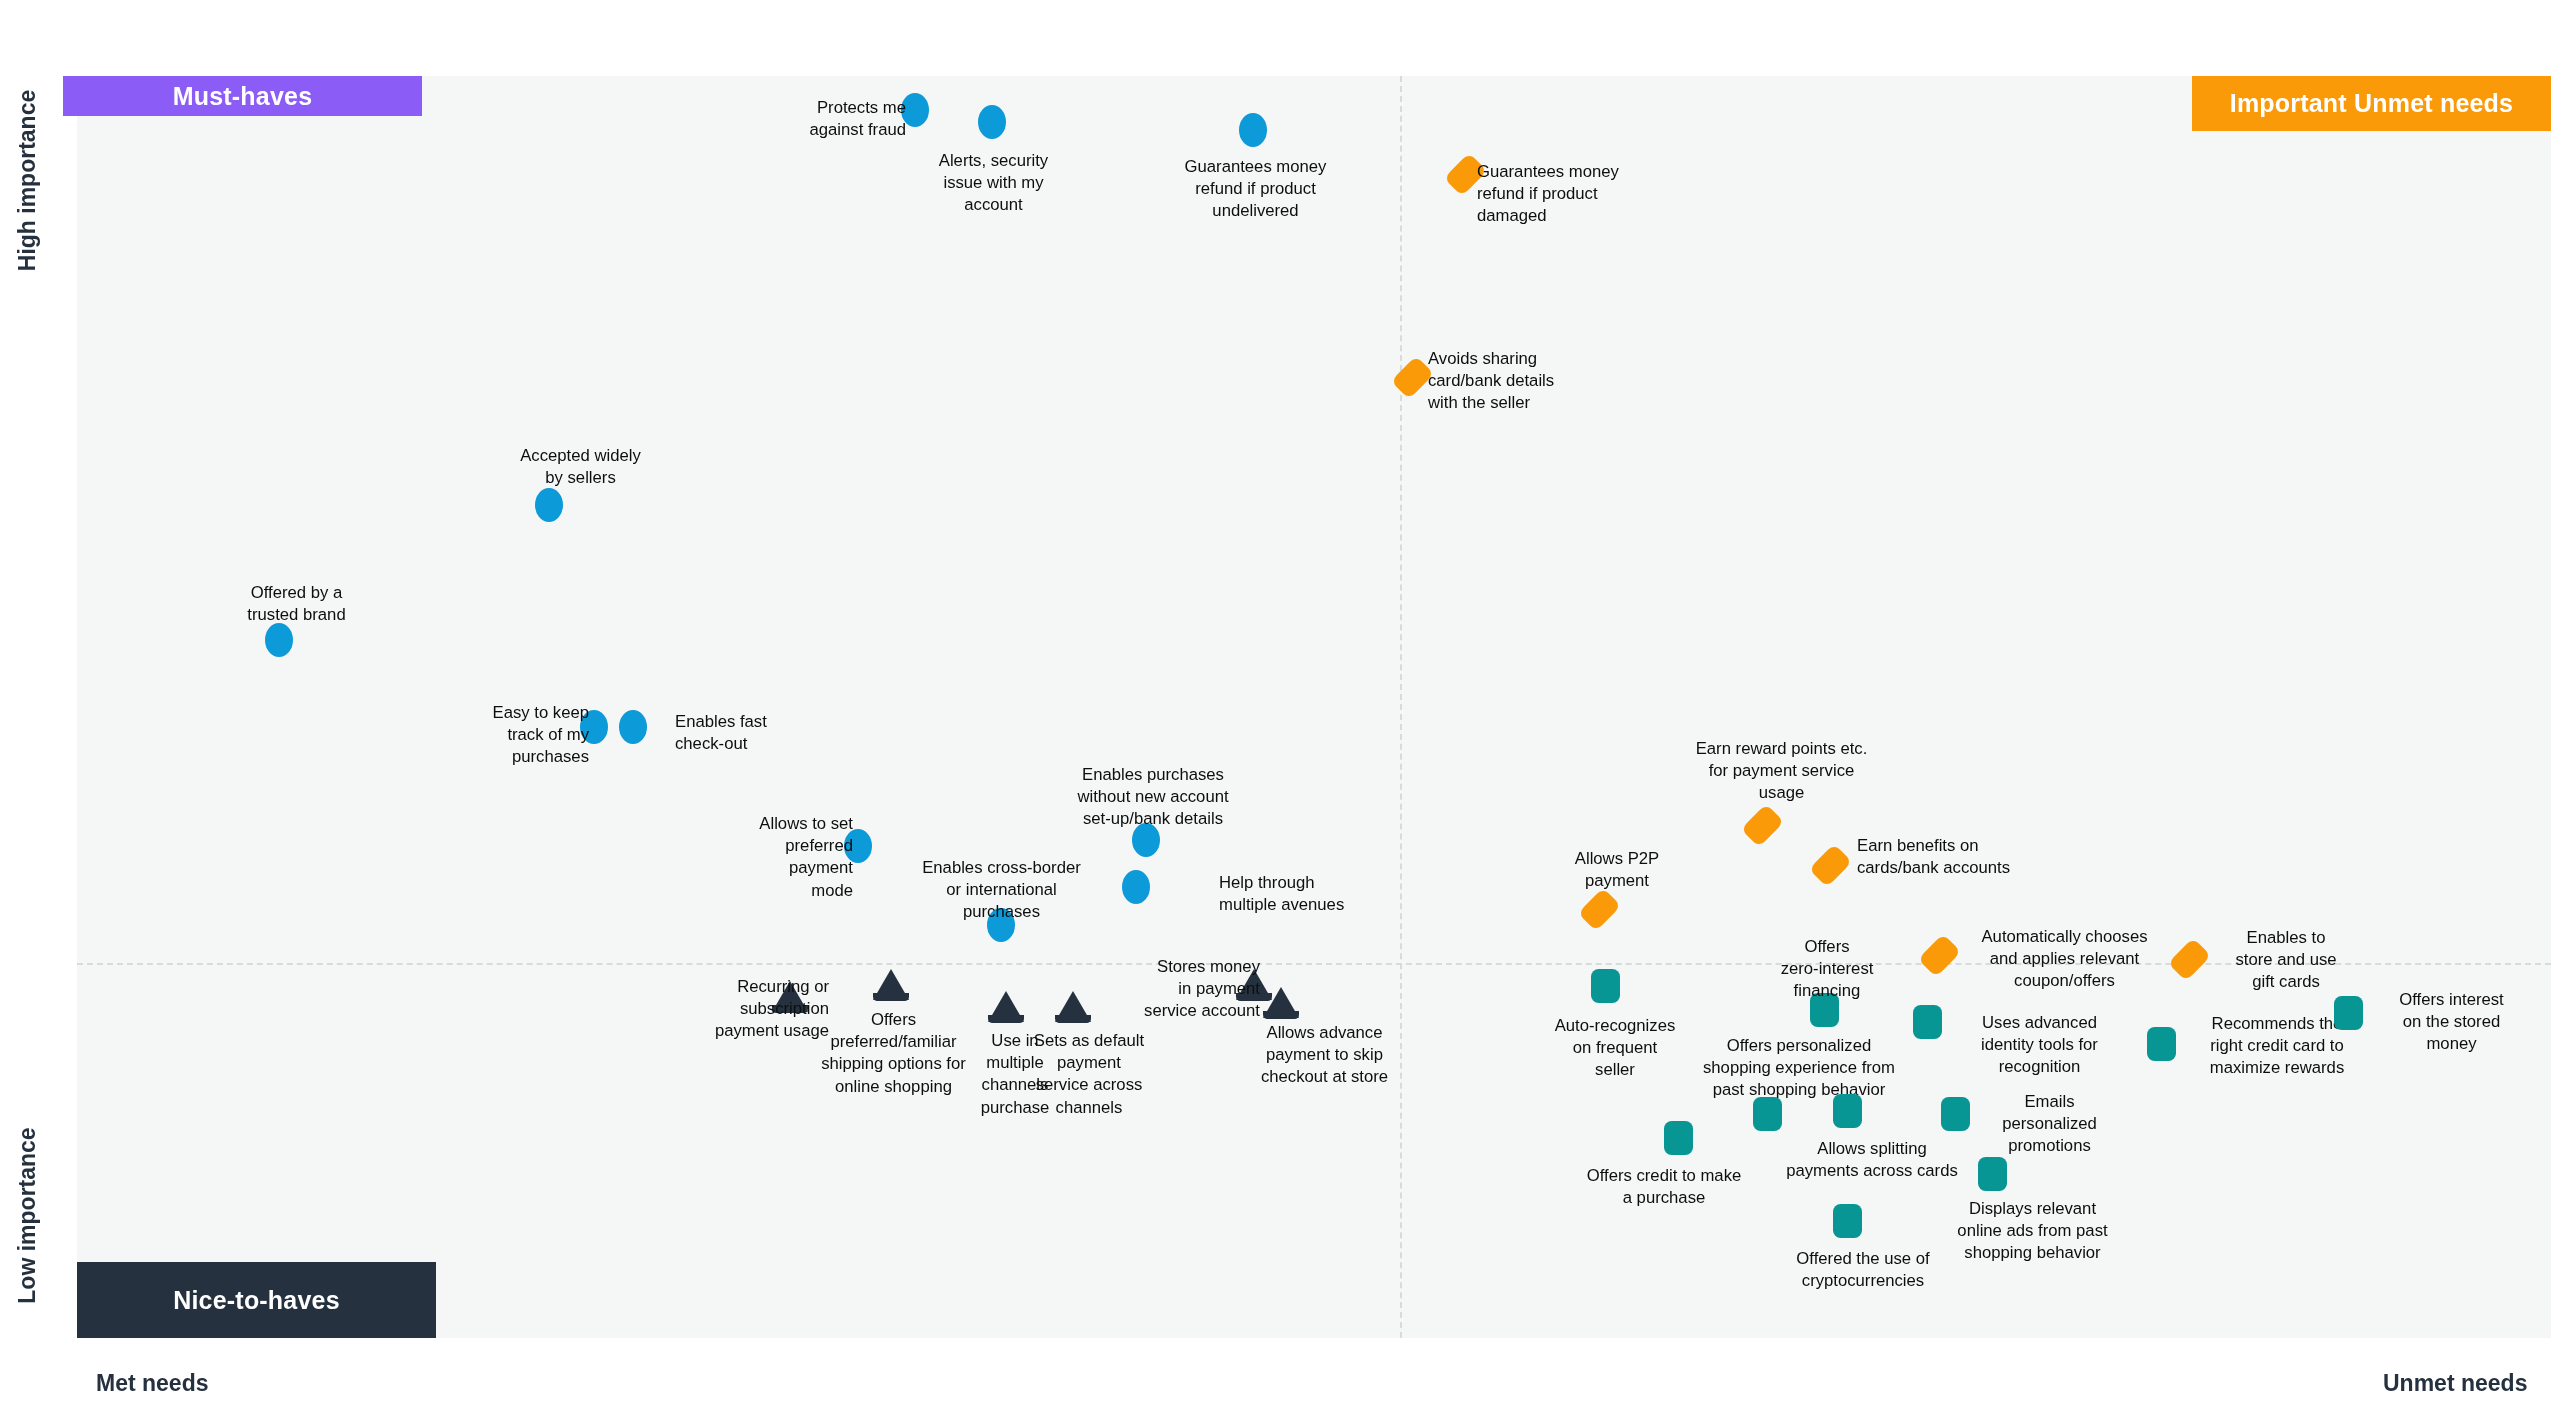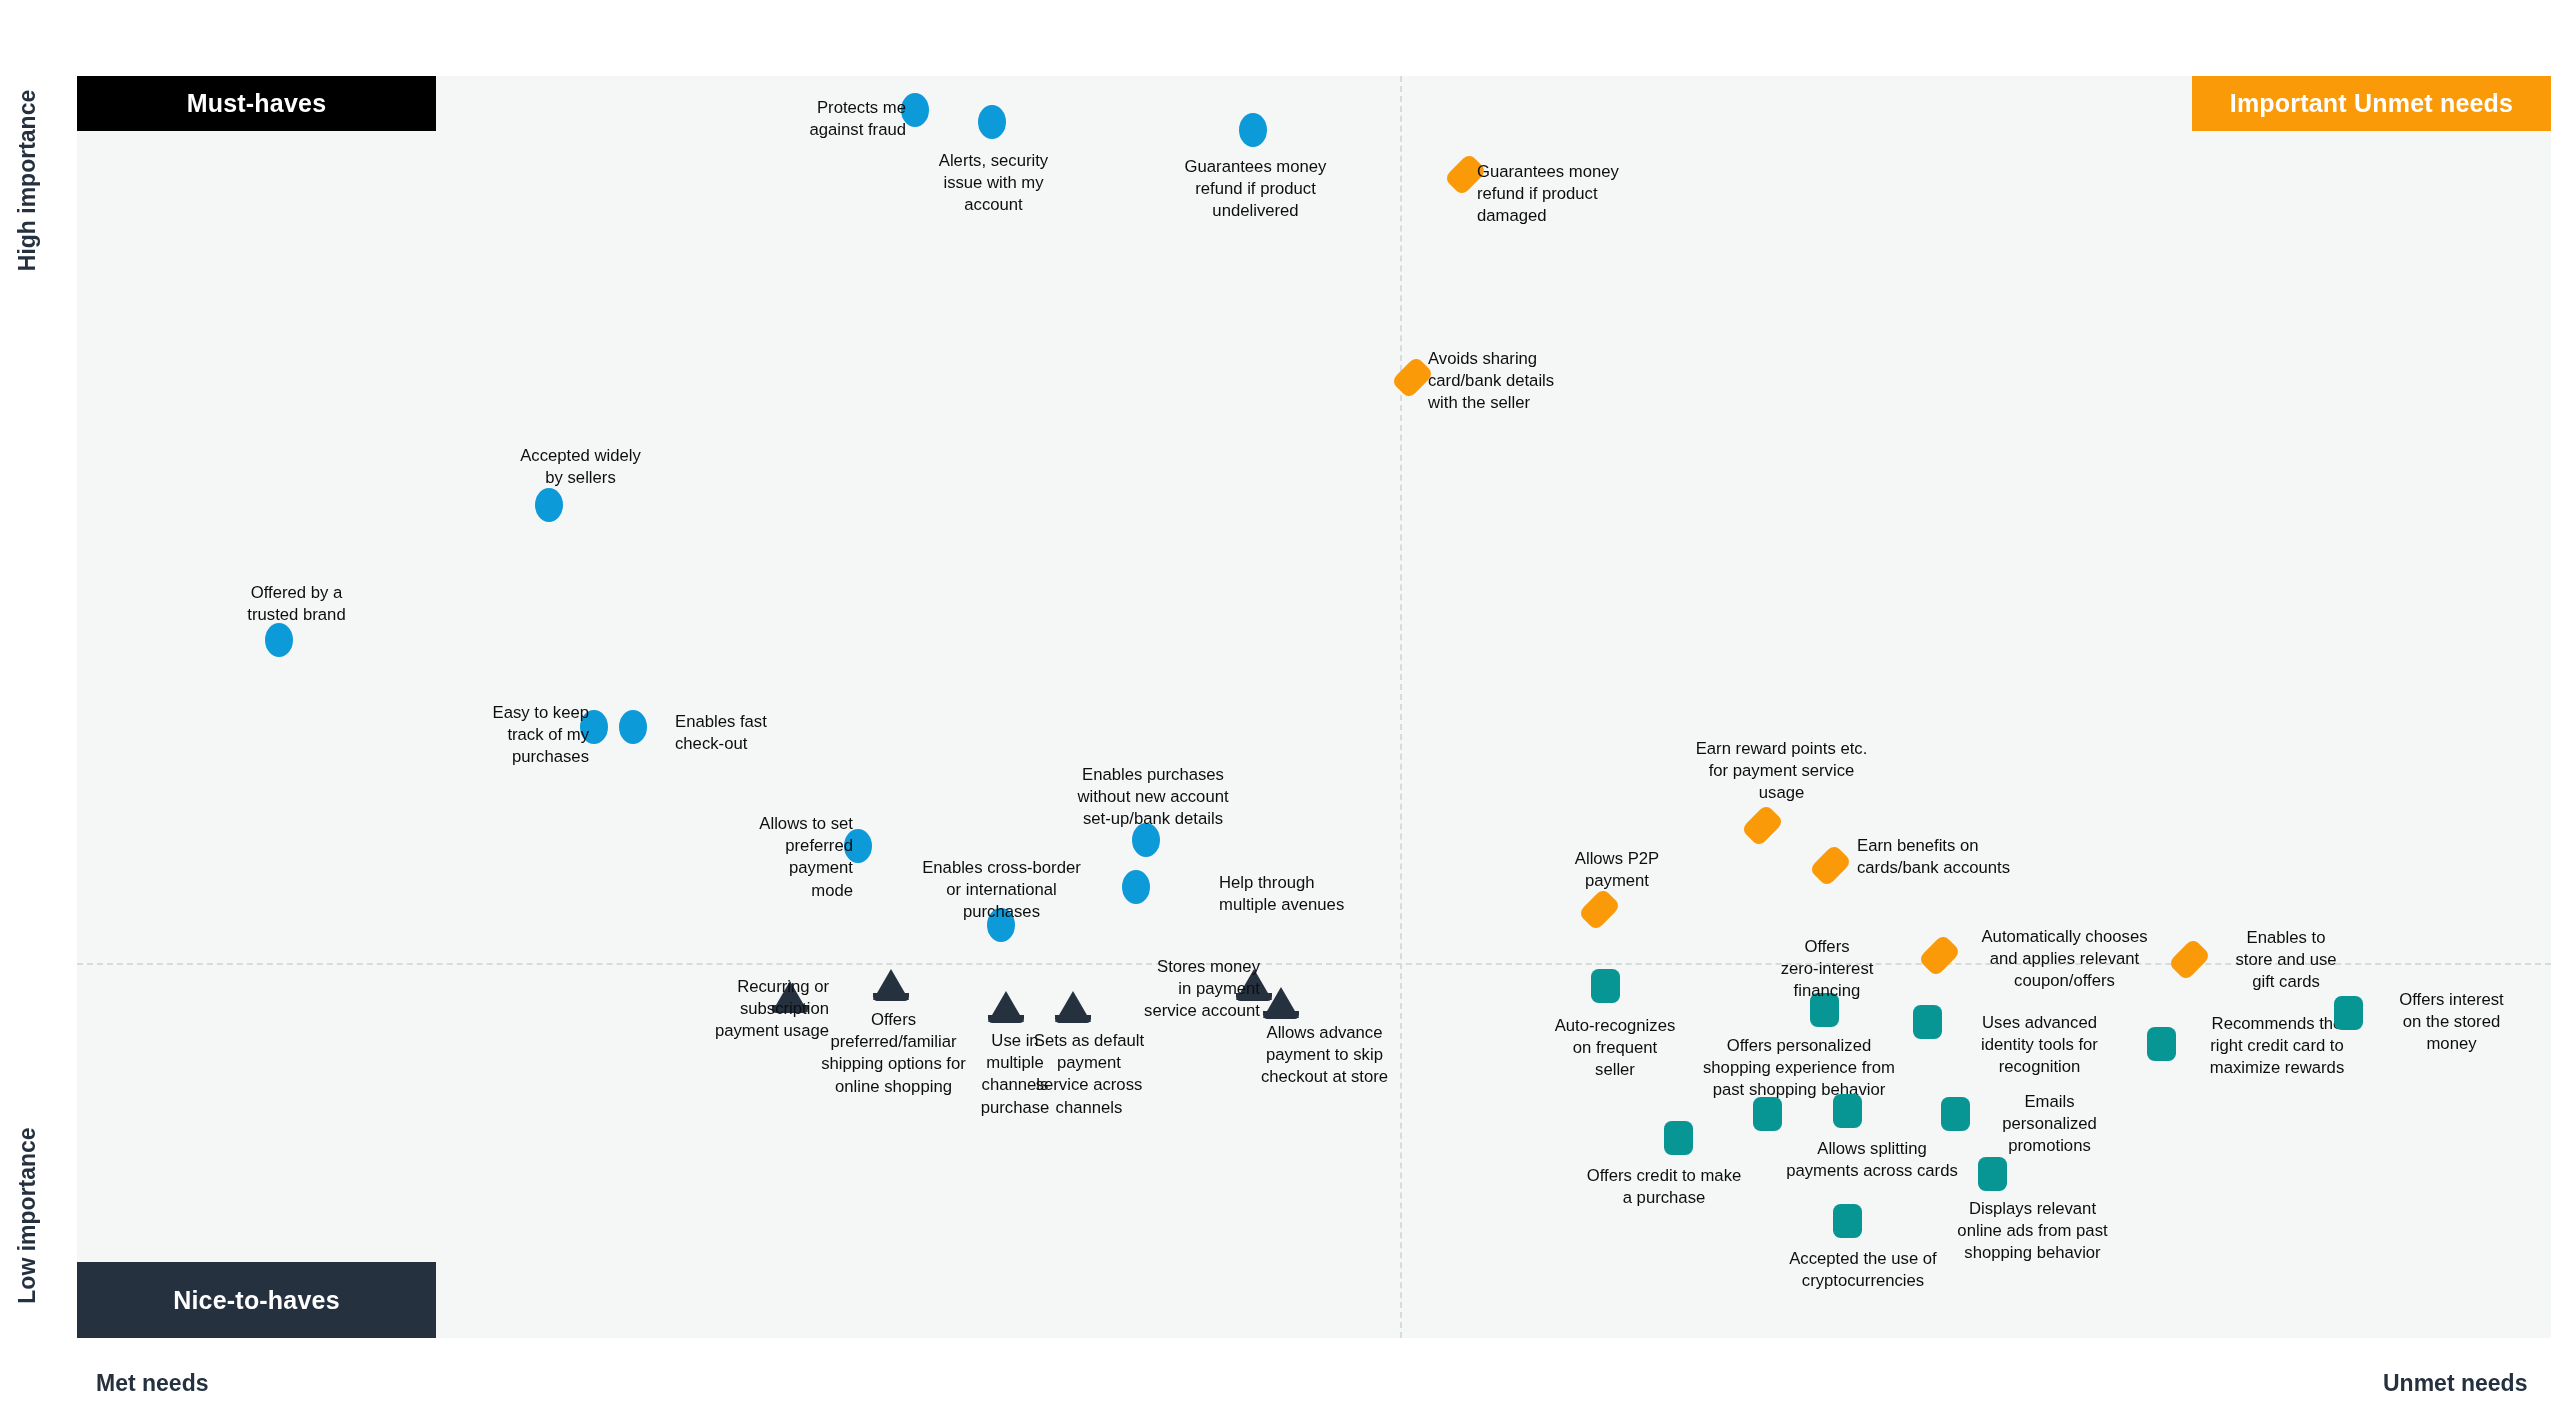--- a/index.html
+++ b/index.html
@@ -13,21 +13,21 @@
 
   
   .divider-v{position:absolute;left:1400px;top:76px;width:0;height:1262px;
              border-left:2.6px dashed #d7dbda;}
   .divider-h{position:absolute;left:77px;top:963px;width:2474px;height:0;
              border-top:2.6px dashed #d7dbda;}
 
   
   .qbox{position:absolute;display:flex;align-items:center;justify-content:center;
         color:#ffffff;font-weight:bold;font-size:25px;letter-spacing:0.2px;}
-  #q-must   {left:77px;  top:76px;   width:359px; height:55px; background:#000000;}
+  #q-must   {left:63px;  top:76px;   width:359px; height:40px; background:#8b5cf6;}
   #q-unmet  {left:2192px;top:76px;   width:359px; height:55px; background:#fb9a09;}
   #q-nice   {left:77px;  top:1262px; width:359px; height:76px; background:#25313f;}
   #q-delight{left:2192px;top:1262px; width:359px; height:76px; background:#089695;}
 
   
   .axis-lab{position:absolute;color:#25313f;font-weight:bold;font-size:23px;white-space:nowrap;}
   #ax-high{left:-76px;top:167px;width:206px;transform:rotate(-90deg);transform-origin:center center;text-align:center;}
   #ax-low {left:-76px;top:1202px;width:206px;transform:rotate(-90deg);transform-origin:center center;text-align:center;}
   #ax-met  {left:96px;top:1370px;}
   #ax-unmetx{left:2383px;top:1370px;}
@@ -186,21 +186,21 @@
 personalized
 promotions</div>
       <div class="mk square" style="left: 1664px; top: 1121px; background: rgb(8, 150, 149);"></div>
       <div class="plab c" style="left: 1563px; top: 1165px; width: 202px;">Offers credit to make
 a purchase</div>
       <div class="mk square" style="left: 1978px; top: 1157px; background: rgb(8, 150, 149);"></div>
       <div class="plab c" style="left: 1936px; top: 1198px; width: 193px;">Displays  relevant
 online ads from  past
 shopping behavior</div>
       <div class="mk square" style="left: 1833px; top: 1204px; background: rgb(8, 150, 149);"></div>
-      <div class="plab c" style="left: 1777px; top: 1248px; width: 172px;">Accepted the use of
+      <div class="plab c" style="left: 1777px; top: 1248px; width: 172px;">Offered the use of
 cryptocurrencies</div>
       <div class="mk square" style="left: 2147px; top: 1027px; background: rgb(8, 150, 149);"></div>
       <div class="plab c" style="left: 2191px; top: 1013px; width: 172px;">Recommends the
 right credit card to
 maximize rewards</div>
       <div class="mk square" style="left: 2334px; top: 996px; background: rgb(8, 150, 149);"></div>
       <div class="plab c" style="left: 2383px; top: 989px; width: 137px;">Offers interest
 on the stored
 money</div>
     </div>

